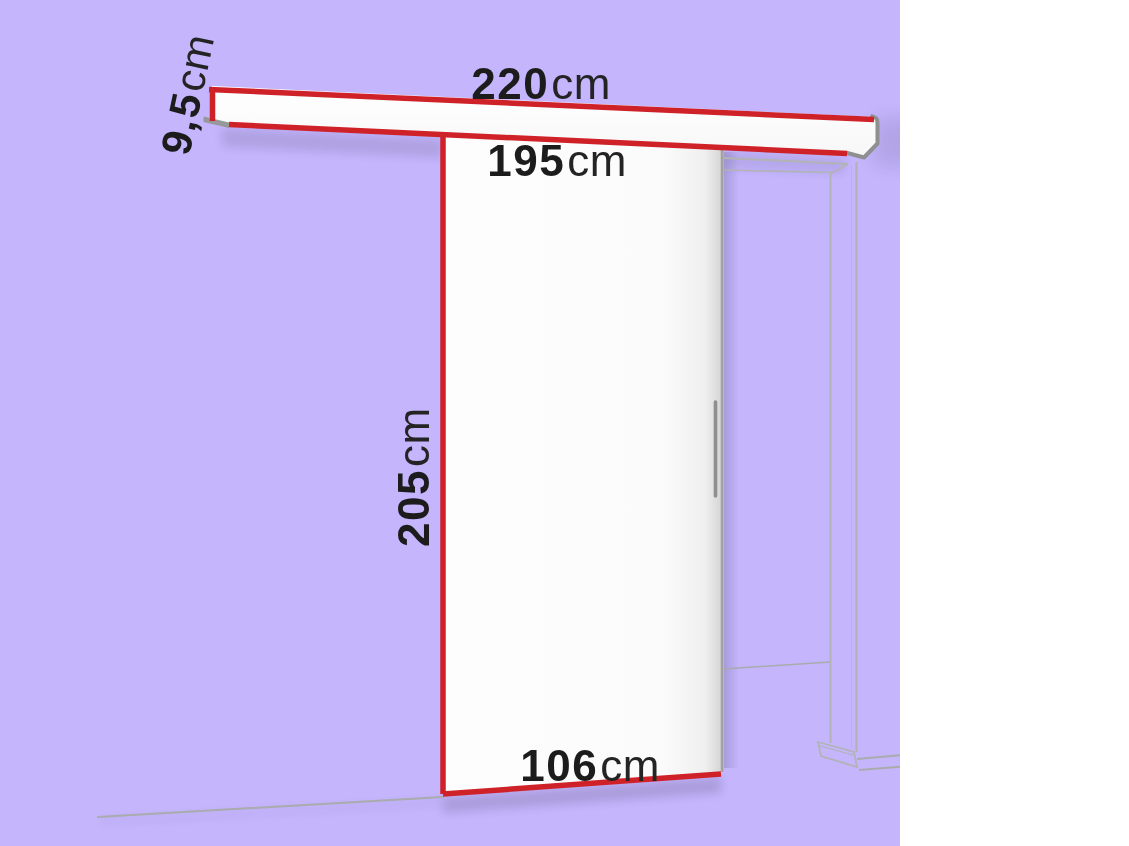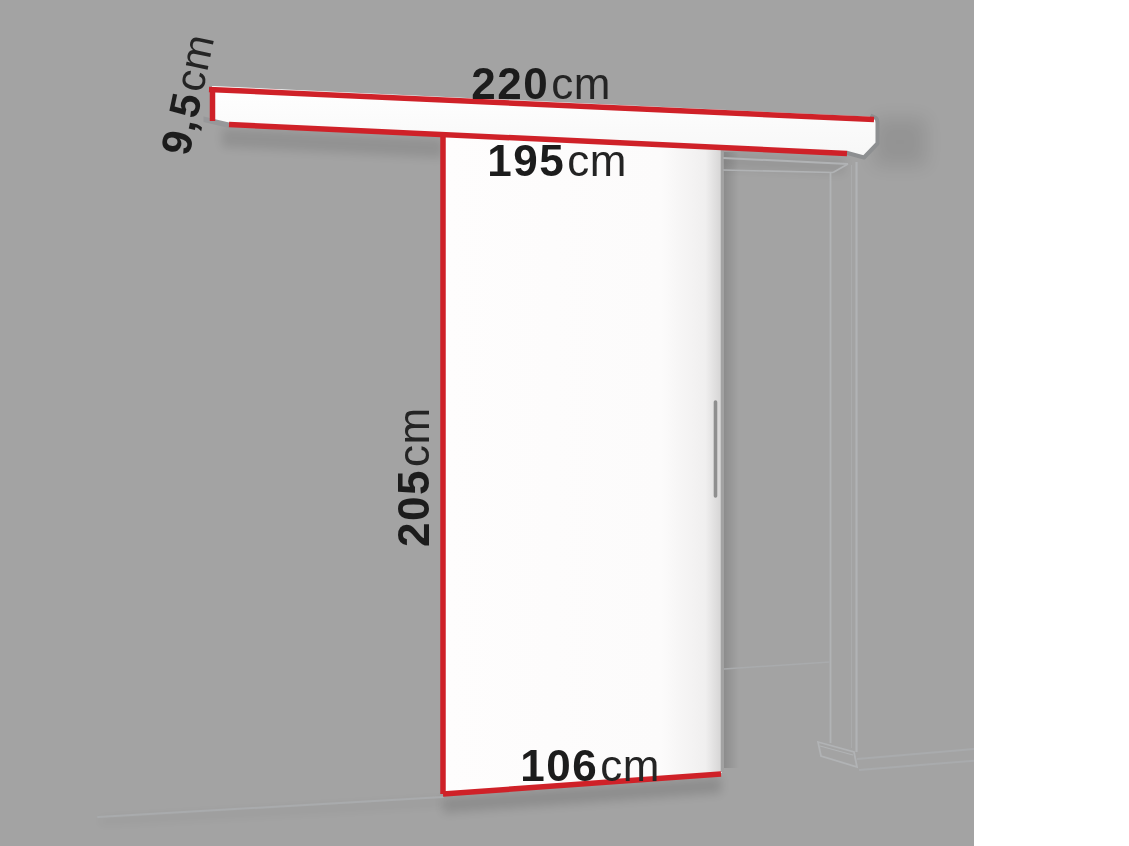--- a/index.html
+++ b/index.html
@@ -1,16 +1,16 @@
 <!DOCTYPE html>
 <html><head>
 <meta charset="utf-8">
 <style>
   html,body{margin:0;padding:0;background:#ffffff;}
-  .stage{position:relative;width:974px;height:846px;background:#a3a3a3;overflow:hidden;
+  .stage{position:relative;width:900px;height:846px;background:#c4b5fd;overflow:hidden;
          font-family:"Liberation Sans", sans-serif;}
   svg{display:block;}
   .dim{font-family:"Liberation Sans", sans-serif;fill:#1c1c1c;}
   .dim .num{font-weight:bold;letter-spacing:1.5px;}
   .dim .unit{font-weight:normal;letter-spacing:0.5px;fill:#242424;}
   .frame-line{stroke:#b1b3b5;fill:none;}
   .floor-line{stroke:#a9abad;fill:none;}
 </style>
 </head>
 <body>

